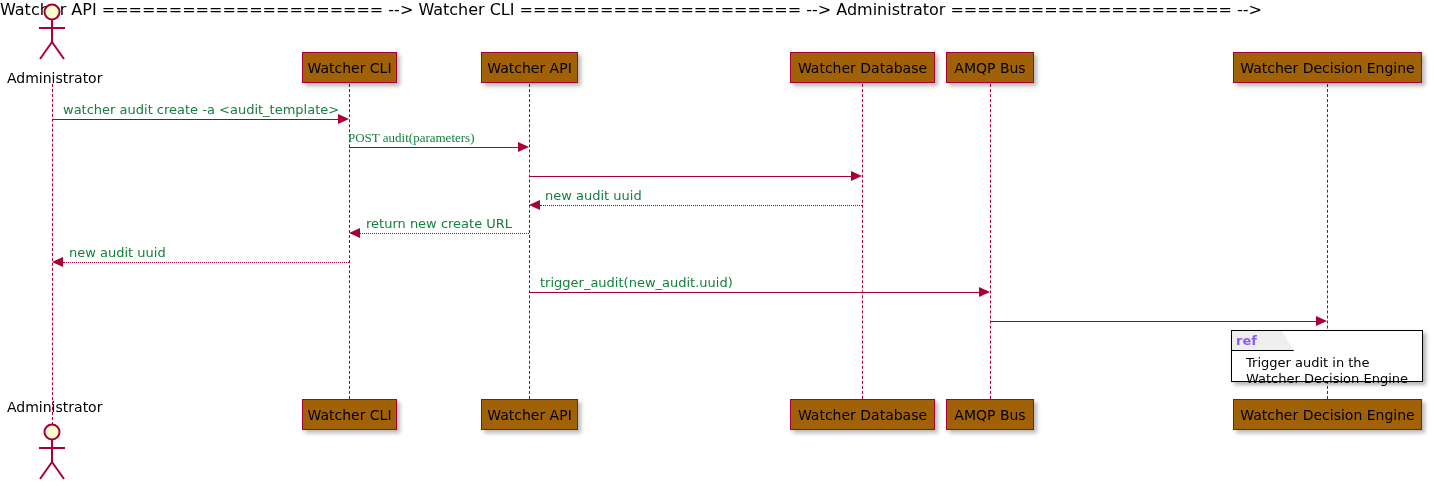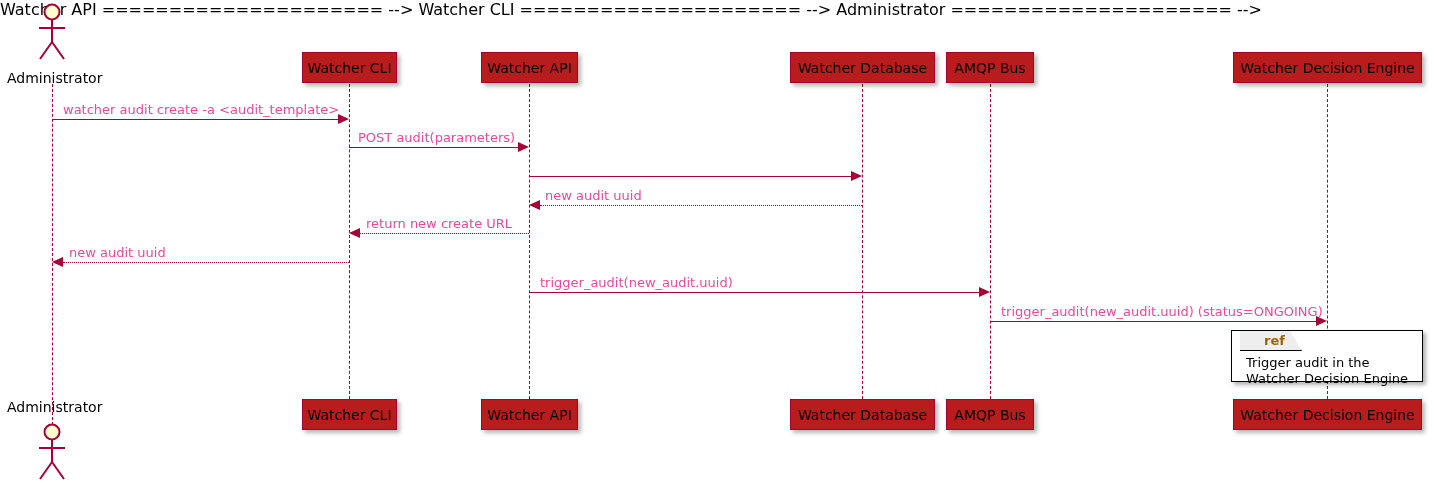--- a/index.html
+++ b/index.html
@@ -14,21 +14,21 @@
     position: relative;
     width: 1434px;
     height: 486px;
     background: #ffffff;
     overflow: hidden;
   }
   
   .participant {
     position: absolute;
     box-sizing: border-box;
-    background: #b91c1c;
+    background: #a16207;
     border: 1.5px solid #A80036;
     color: #000000;
     font-size: 14px;
     line-height: 1;
     display: flex;
     align-items: center;
     justify-content: center;
     white-space: nowrap;
     box-shadow: 3px 3px 4px rgba(0,0,0,0.28);
     z-index: 5;
@@ -74,49 +74,49 @@
     border-left: 11px solid #A80036;
   }
   .arrow-head.left {
     border-top: 5px solid transparent;
     border-bottom: 5px solid transparent;
     border-right: 11px solid #A80036;
   }
   .msg-label {
     position: absolute;
     font-size: 13px;
-    color: #ec4899;
+    color: #15803d;
     white-space: nowrap;
     z-index: 4;
     line-height: 1;
     text-align: center;
   }
   
   .ref-box {
     position: absolute;
     box-sizing: border-box;
     background: #FFFFFF;
     border: 1.5px solid #000000;
     box-shadow: 3px 3px 4px rgba(0,0,0,0.30);
     z-index: 7;
   }
   .ref-tab {
     position: absolute;
-    left: 8px;
+    left: 0;
     top: 0;
     height: 20px;
     background: #EEEEEE;
     border-right: 1.5px solid #000000;
     border-bottom: 1.5px solid #000000;
-    color: #a16207;
+    color: #8b5cf6;
     font-size: 13px;
     font-weight: bold;
     display: flex;
     align-items: center;
-    padding-left: 24px;
+    padding-left: 4px;
     padding-right: 16px;
     box-sizing: border-box;
   }
   .ref-tab-corner {
     position: absolute;
     top: 0;
     right: -1px;
     width: 0;
     height: 0;
     border-top: 20px solid #FFFFFF;
@@ -181,21 +181,21 @@
   <div class="lifeline" style="left:862px; top:84px; height:315px;"></div>
   <div class="lifeline" style="left:990px; top:84px; height:315px;"></div>
   <div class="lifeline" style="left:1327px; top:84px; height:315px;"></div>
 
   
   <div class="msg-label" style="left:63px; top:103px;">watcher audit create -a &lt;audit_template&gt;</div>
   <div class="msg-line" style="left:52px; top:119px; width:286px;"></div>
   <div class="arrow-head right" style="left:338px; top:114px;"></div>
 
   
-  <div class="msg-label" style="left:358px; top:131px;">POST audit(parameters)</div>
+  <div class="msg-label" style="left:348px; top:131px;font-family:Liberation Serif, serif;">POST audit(parameters)</div>
   <div class="msg-line" style="left:349px; top:147px; width:169px;"></div>
   <div class="arrow-head right" style="left:518px; top:142px;"></div>
 
   
   <div class="msg-line" style="left:529px; top:176px; width:322px;"></div>
   <div class="arrow-head right" style="left:851px; top:171px;"></div>
 
    Watcher API ===================== --&gt;
   <div class="msg-label" style="left:545px; top:189px;">new audit uuid</div>
   <div class="msg-line dotted" style="left:540px; top:205px; width:322px;"></div>
@@ -210,21 +210,20 @@
   <div class="msg-label" style="left:69px; top:246px;">new audit uuid</div>
   <div class="msg-line dotted" style="left:63px; top:262px; width:286px;"></div>
   <div class="arrow-head left" style="left:52px; top:257px;"></div>
 
   
   <div class="msg-label" style="left:540px; top:276px;">trigger_audit(new_audit.uuid)</div>
   <div class="msg-line" style="left:529px; top:292px; width:450px;"></div>
   <div class="arrow-head right" style="left:979px; top:287px;"></div>
 
   
-  <div class="msg-label" style="left:1001px; top:305px;">trigger_audit(new_audit.uuid) (status=ONGOING)</div>
   <div class="msg-line" style="left:990px; top:321px; width:326px;"></div>
   <div class="arrow-head right" style="left:1316px; top:316px;"></div>
 
   
   <div class="ref-box" style="left:1231px; top:330px; width:192px; height:52px;">
     <div class="ref-tab" style="width:62px;">
       <span>ref</span>
       <span class="ref-tab-corner"></span>
     </div>
     <div class="ref-body">Trigger audit in the

